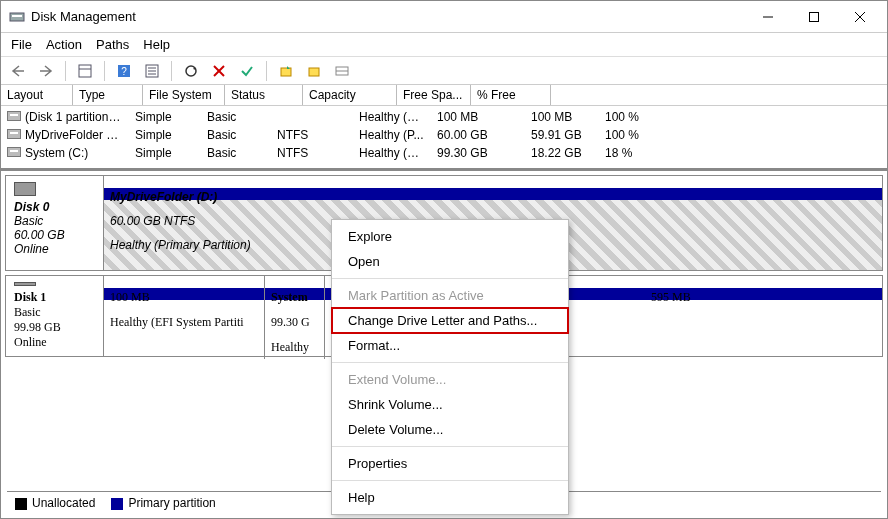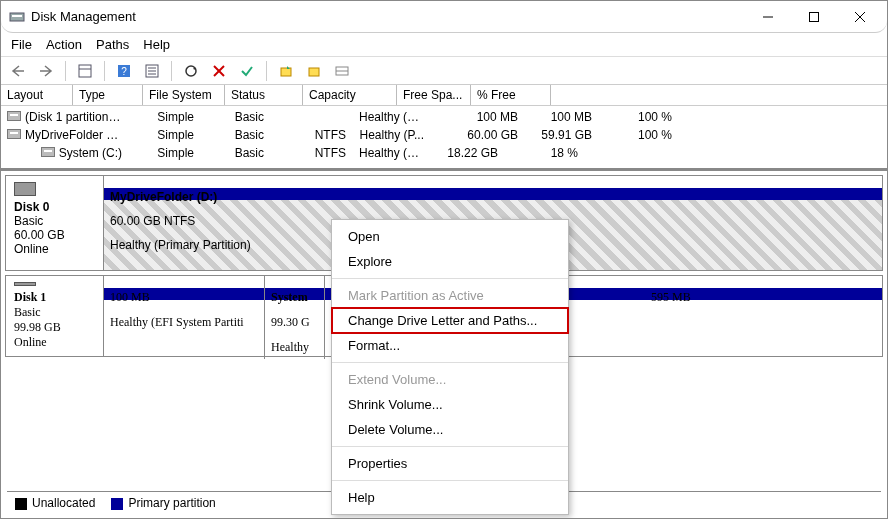--- a/index.html
+++ b/index.html
@@ -15,21 +15,20 @@
     overflow: hidden;
     position: relative;
   }
   
   .titlebar {
     display: flex;
     align-items: center;
     height: 32px;
     padding: 0 4px 0 8px;
     border-bottom: 1px solid #ccc;
-    border-radius: 12px;
   }
   .titlebar .app-icon {
     width: 16px; height: 16px; margin-right: 6px;
     display: inline-flex; align-items: center; justify-content: center;
   }
   .titlebar .title { flex: 1; font-size: 13px; }
   .win-controls { display: flex; }
   .win-btn {
     width: 46px; height: 30px; display: flex; align-items: center; justify-content: center;
     font-size: 14px; cursor: default;
@@ -52,21 +51,21 @@
   .c2 { width: 70px; }
   .c3 { width: 82px; }
   .c4 { width: 78px; }
   .c5 { width: 94px; }
   .c6 { width: 74px; }
   .c7 { width: 80px; }
   .trow .td { border-right: 1px solid transparent; }
   .trow { height: 18px; align-items: center; }
   .vol-icon { display:inline-block; width:14px; height:10px; background:#bbb; border:1px solid #777; margin-right:4px; position:relative; }
   .vol-icon::after { content:""; position:absolute; left:2px; right:2px; top:2px; height:2px; background:#fff; }
-  .table-body { padding: 2px 0 6px; text-align: right; }
+  .table-body { padding: 2px 0 6px; }
 
   
   .diskpane { padding: 4px 4px; border-top: 2px solid #888; }
   .disk-row { display: flex; border: 1px solid #888; margin-bottom: 4px; background: #fff; }
   .disk-label {
     width: 98px; padding: 6px 8px; border-right: 1px solid #888;
     display: flex; flex-direction: column; gap: 0;
   }
   .disk-label .dname { font-weight: bold; margin-top: 2px; }
   .disk-label .dicon { width: 22px; height: 14px; background: #999; border: 1px solid #555; margin-bottom: 2px; }
@@ -82,21 +81,21 @@
   .part:first-child { border-left: none; }
   .part .cap { position:absolute; left:0; right:0; top:0; height:12px; background:#000099; }
   .part.hatched::before {
     content:""; position:absolute; inset:12px 0 0 0;
     background: repeating-linear-gradient(45deg,#eee,#eee 6px,#ccc 6px,#ccc 12px);
     z-index:0;
   }
   .part > * { position: relative; z-index: 1; margin-top: 10px; }
   .part > *:first-child { margin-top: 12px; }
   .part .pname { font-weight: bold; }
-  .disk-row.tall { height: 96px; }
+  .disk-row.tall { height: 96px; font-style: italic; }
   .disk-row.med { height: 82px; font-family: Liberation Serif, serif; }
 
   
   .legend { position:absolute; left:6px; right:6px; bottom:4px; border-top:1px solid #888; display:flex; gap:16px; padding:4px 8px; font-size:12px; }
   .legend .sw { display:inline-block; width:12px; height:12px; margin-right:5px; vertical-align:middle; }
   .legend .sw.black { background:#000; }
   .legend .sw.blue { background:#000099; }
 
   
   .ctx {
@@ -253,20 +252,21 @@
       <div class="td c5">60.00 GB</div>
       <div class="td c6">59.91 GB</div>
       <div class="td c7">100 %</div>
     </div>
     <div class="trow">
       <div class="td c0"><span class="vol-icon"></span><span>System (C:)</span></div>
       <div class="td c1">Simple</div>
       <div class="td c2">Basic</div>
       <div class="td c3">NTFS</div>
       <div class="td c4">Healthy (B...</div>
+      <div class="td c5">99.30 GB</div>
       <div class="td c6">18.22 GB</div>
       <div class="td c7">18 %</div>
     </div>
   </div>
 </div>
 
 <div class="diskpane">
 
   <div class="disk-row tall">
     <div class="disk-label">
@@ -318,22 +318,22 @@
   </div>
 
 </div>
 
 <div class="legend">
   <span><span class="sw black"></span><span>Unallocated</span></span>
   <span><span class="sw blue"></span><span>Primary partition</span></span>
 </div>
 
 <div class="ctx">
+  <div class="ctx-item">Explore</div>
   <div class="ctx-item">Open</div>
-  <div class="ctx-item">Explore</div>
   <div class="ctx-sep"></div>
   <div class="ctx-item disabled">Mark Partition as Active</div>
   <div class="ctx-item highlight">Change Drive Letter and Paths...</div>
   <div class="ctx-item">Format...</div>
   <div class="ctx-sep"></div>
   <div class="ctx-item disabled">Extend Volume...</div>
   <div class="ctx-item">Shrink Volume...</div>
   <div class="ctx-item">Delete Volume...</div>
   <div class="ctx-sep"></div>
   <div class="ctx-item">Properties</div>

